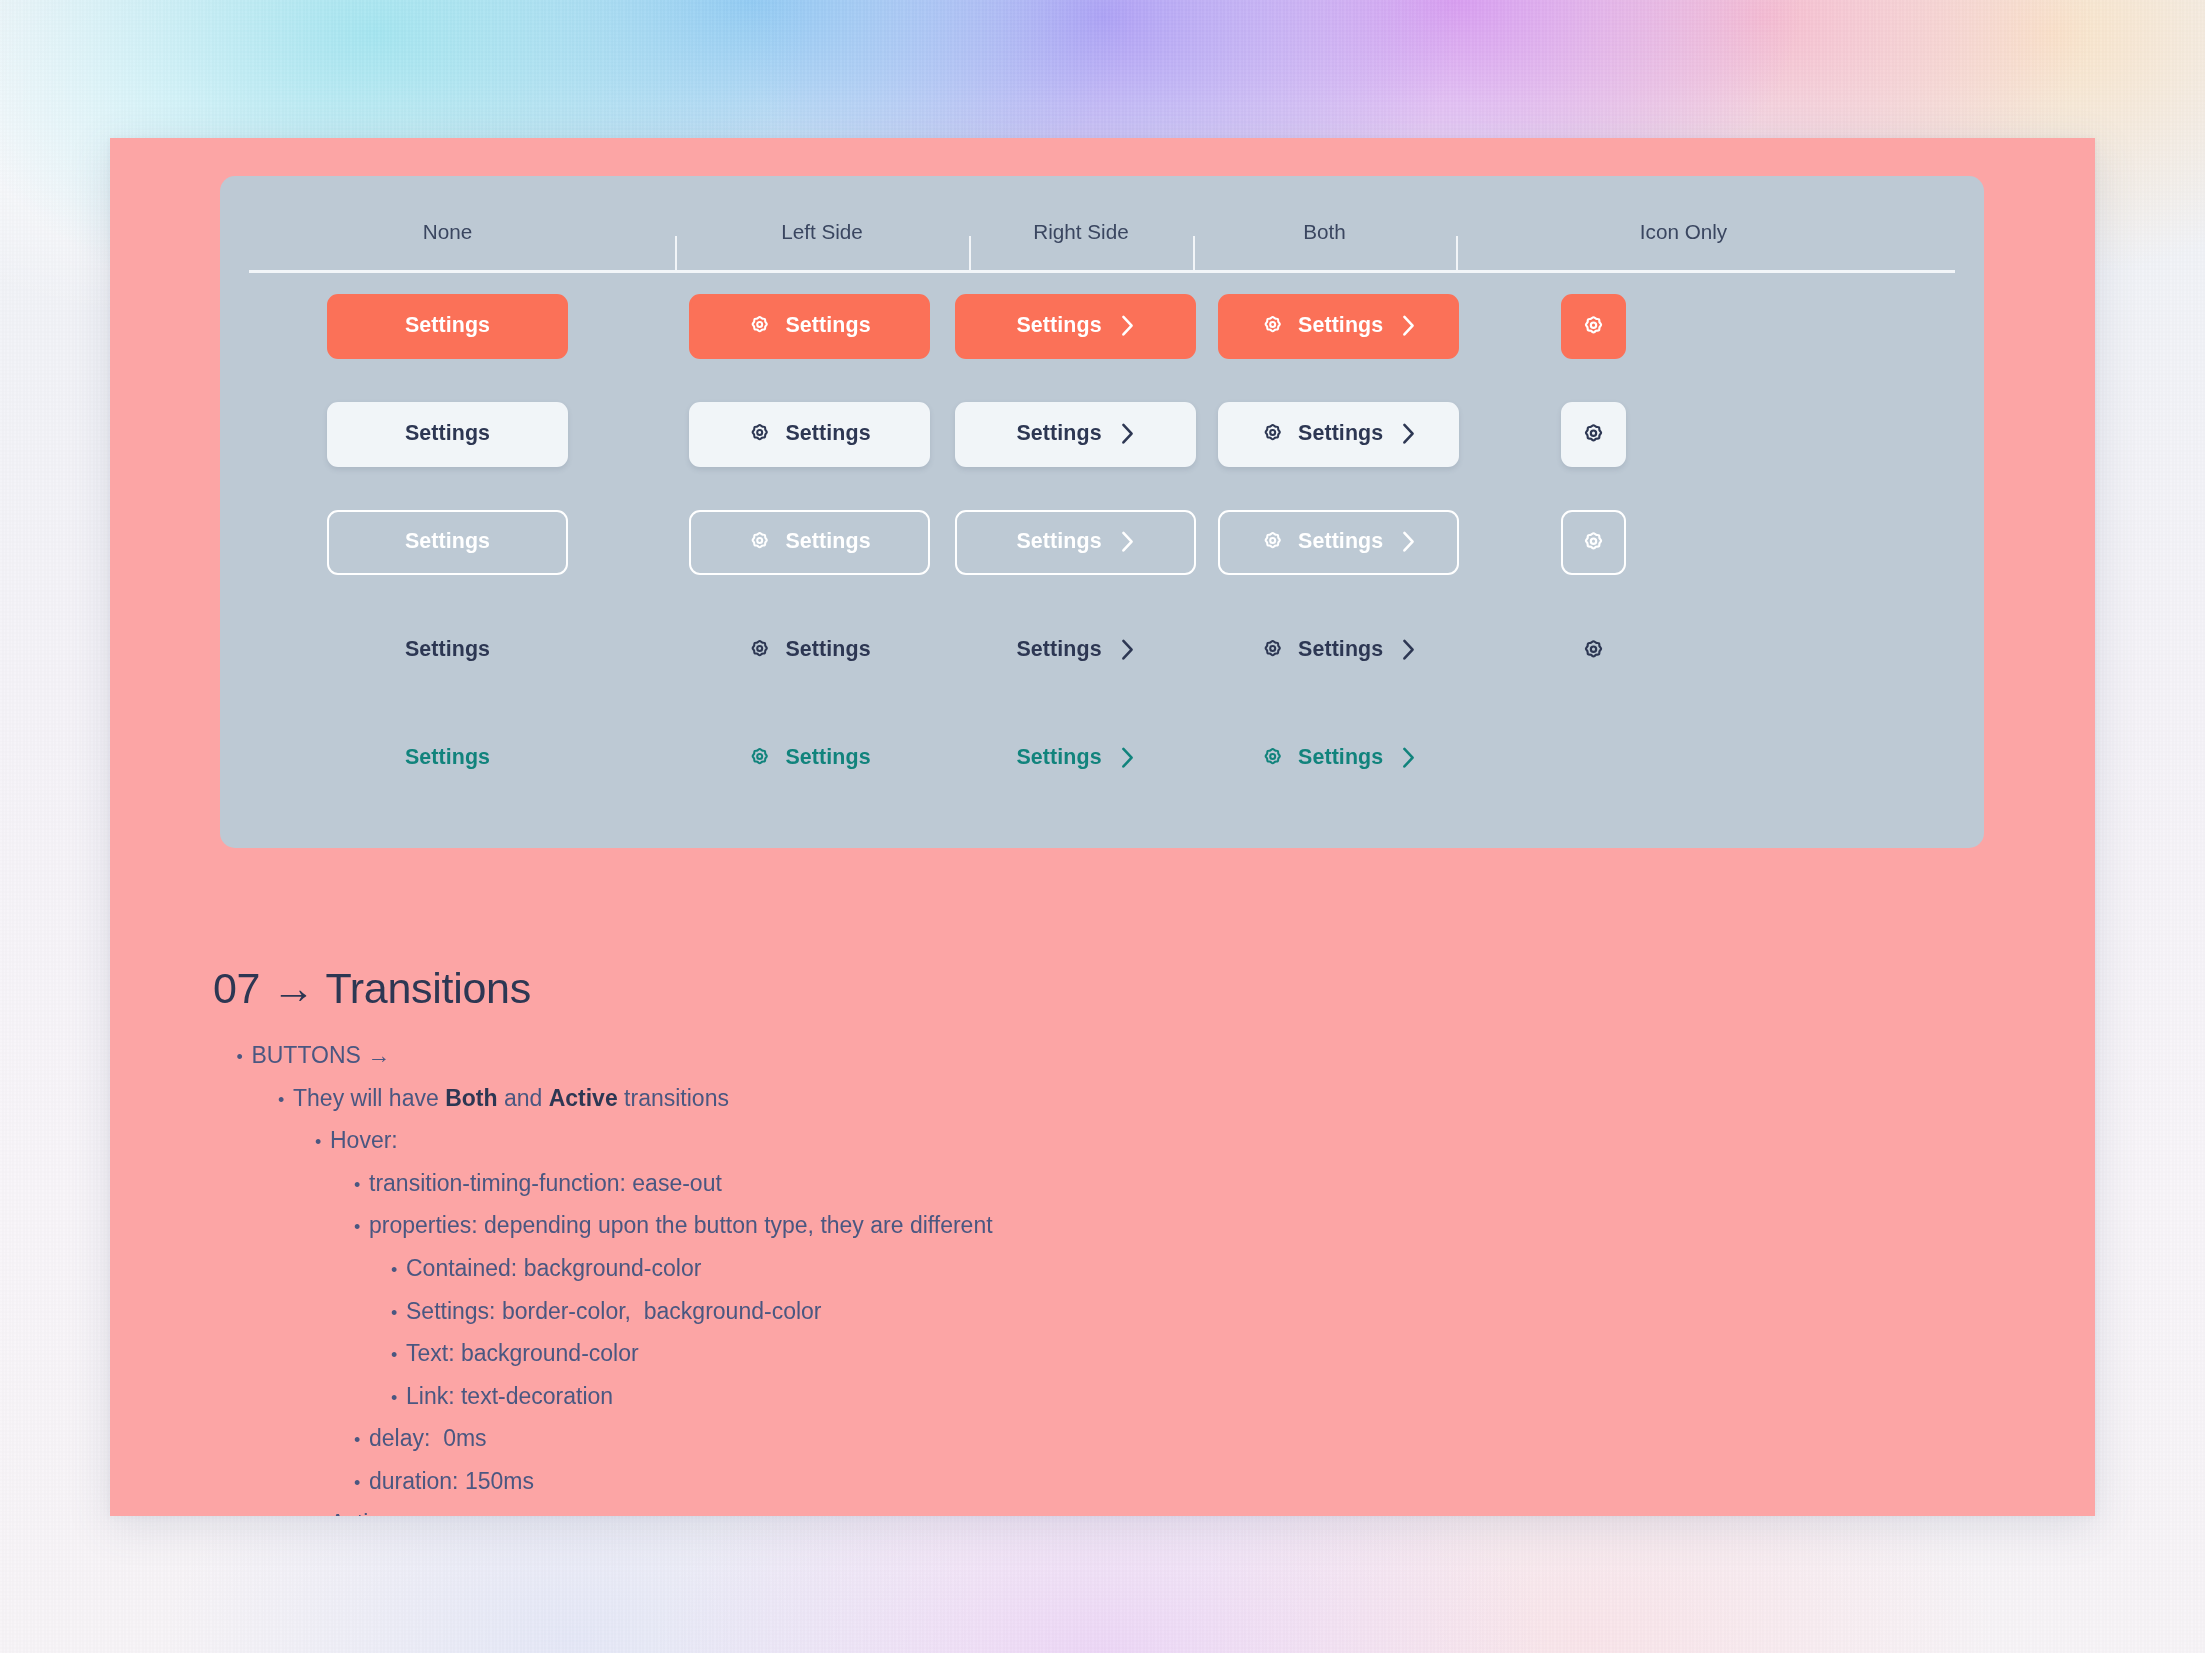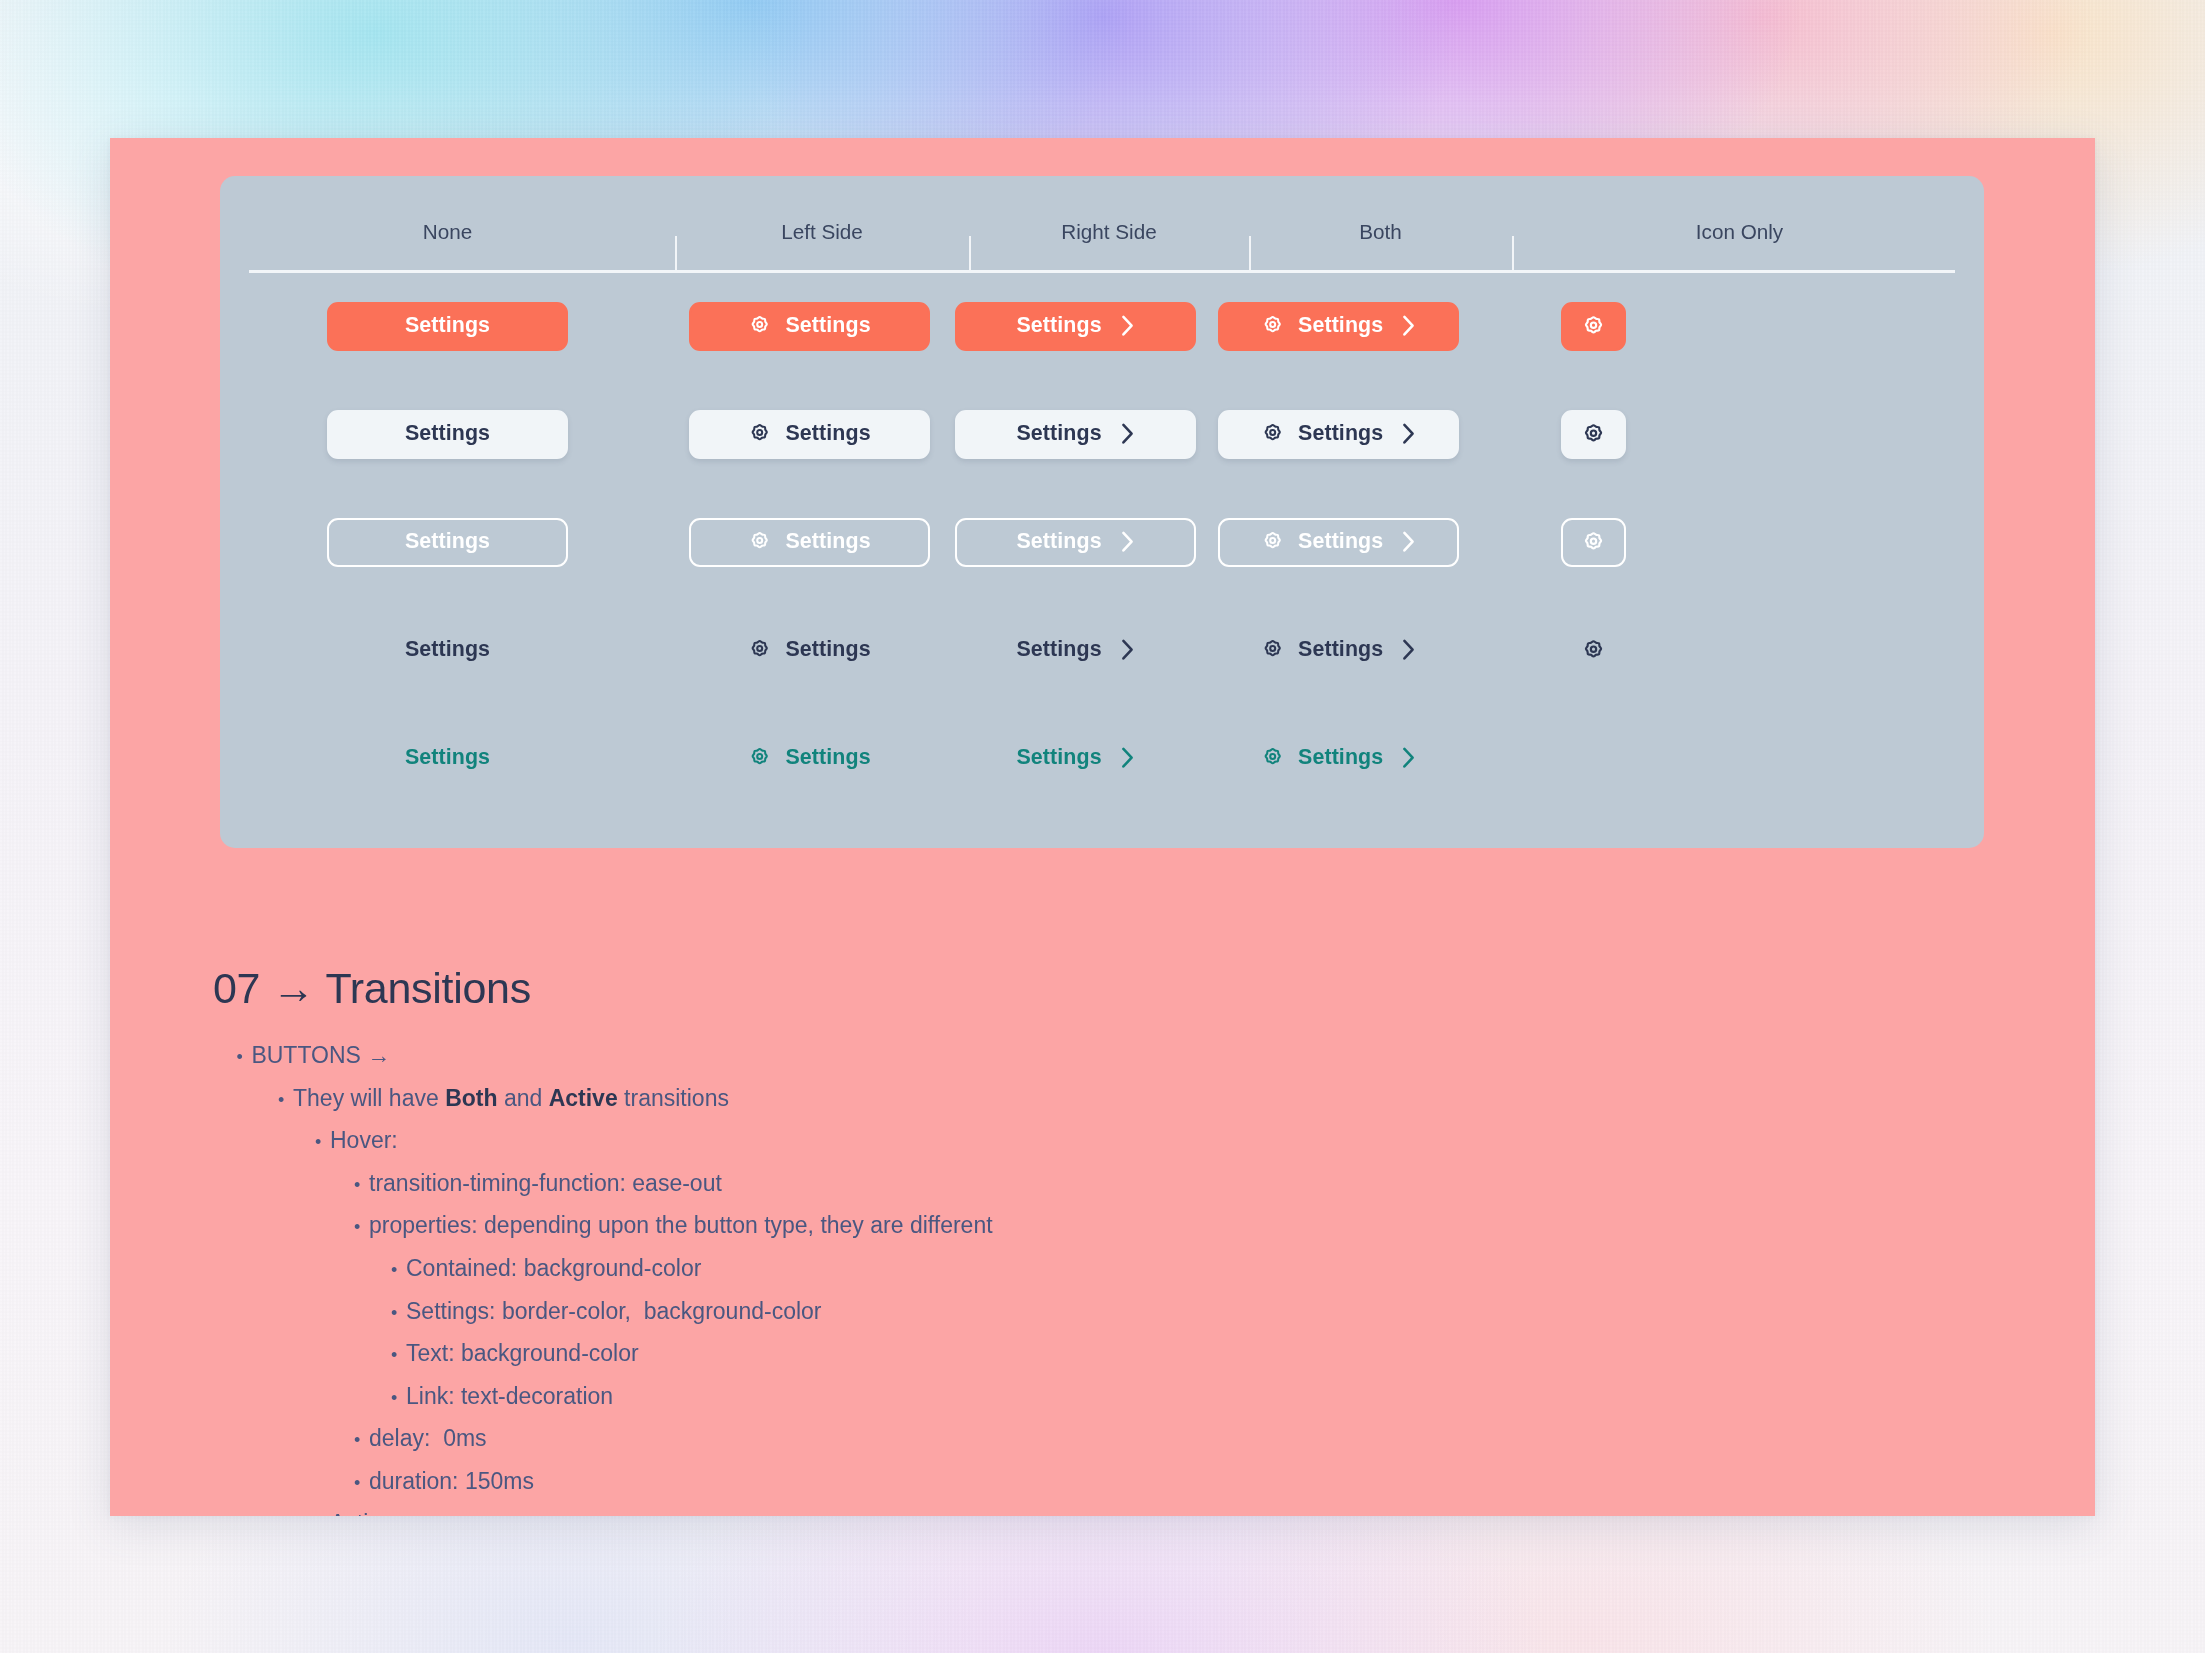--- a/index.html
+++ b/index.html
@@ -80,21 +80,21 @@
     flex: 0 0 auto;
     text-align: center;
     color: #3a4660;
     font-size: 20.7px;
     line-height: 1;
     padding-bottom: 29px;
     position: relative;
   }
   .col-head.c0 { width: 455px; }
   .col-head.c1 { width: 294px; }
-  .col-head.c2 { width: 280px; text-align: center; }
+  .col-head.c2 { width: 224px; text-align: center; }
   .col-head.c3 { width: 263px; margin-top: 10px; }
   .col-head.c4 { width: 455px; }
   .col-head .divider {
     position: absolute;
     left: 0;
     top: 13.8px;
     bottom: 0;
     width: 2.1px;
     background: #f2f5f8;
   }
@@ -130,21 +130,21 @@
   .cell.c2 { width: 263px; }
   .cell.c3 { width: 263px; }
   .cell.c4 { width: 455px; justify-content: flex-start; padding-left: 91px; }
 
   
   .btn {
     display: inline-flex;
     align-items: center;
     justify-content: center;
     gap: 13.8px;
-    height: 49px;
+    height: 65px;
     padding: 0 27.6px;
     border-radius: 11px;
     border: 2.1px solid transparent;
     background: transparent;
     font-family: "Liberation Sans", sans-serif;
     font-weight: 700;
     font-size: 21.4px;
     letter-spacing: 0.1px;
     white-space: nowrap;
     cursor: pointer;

